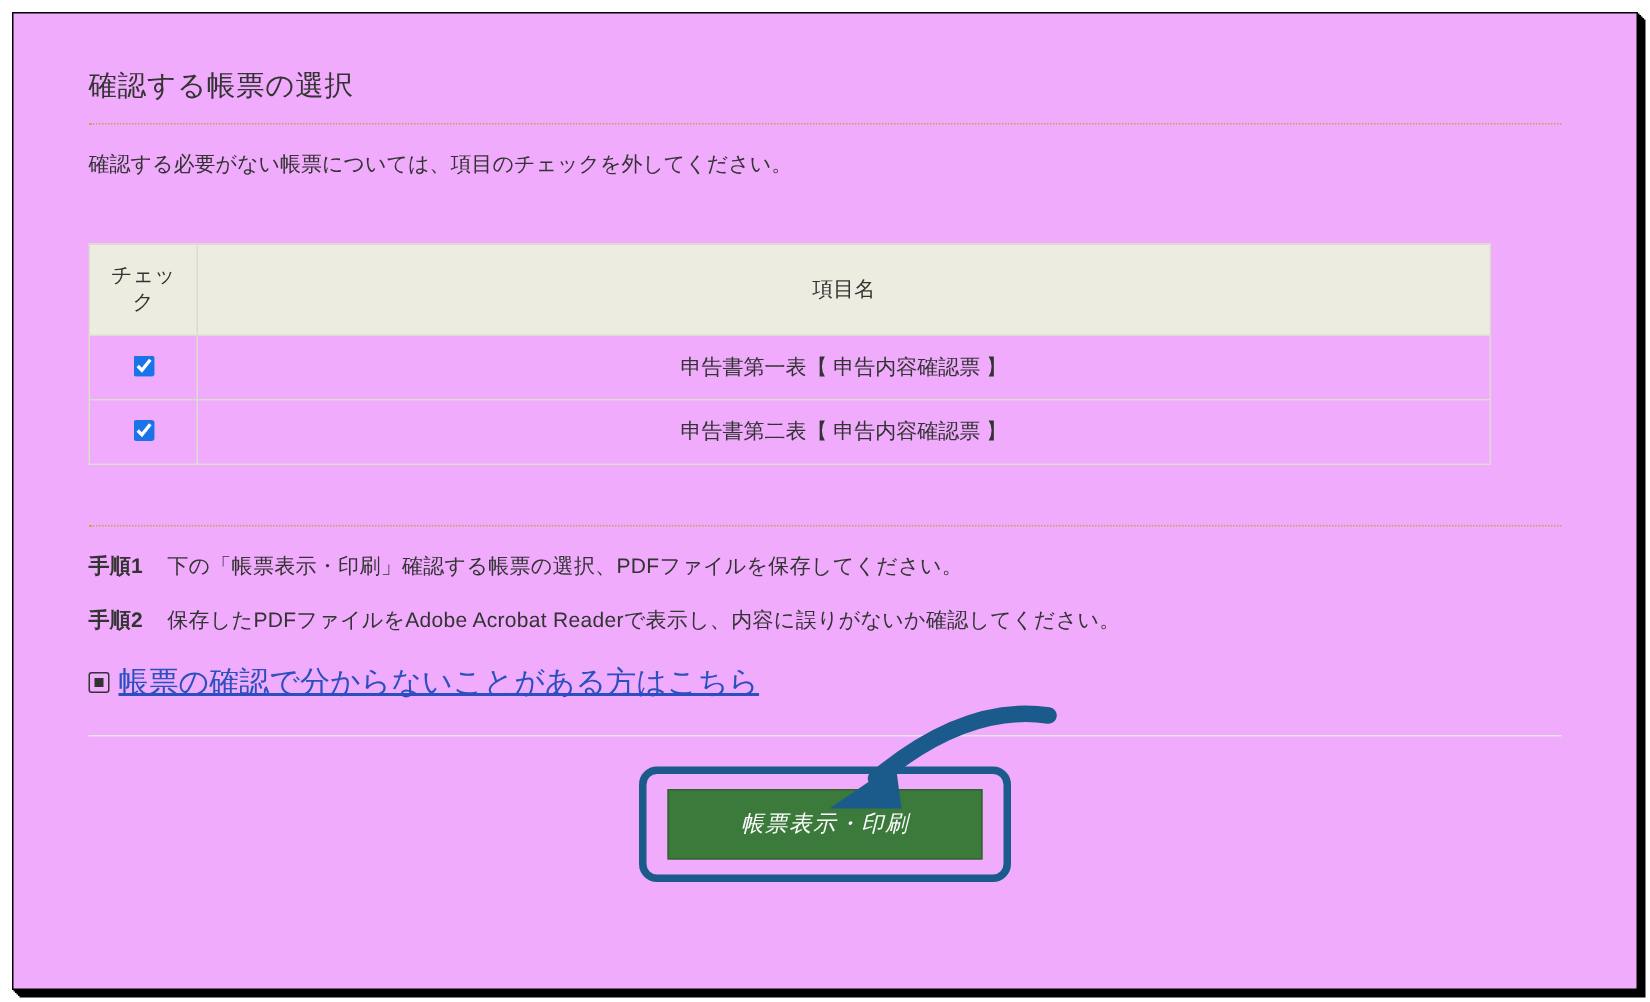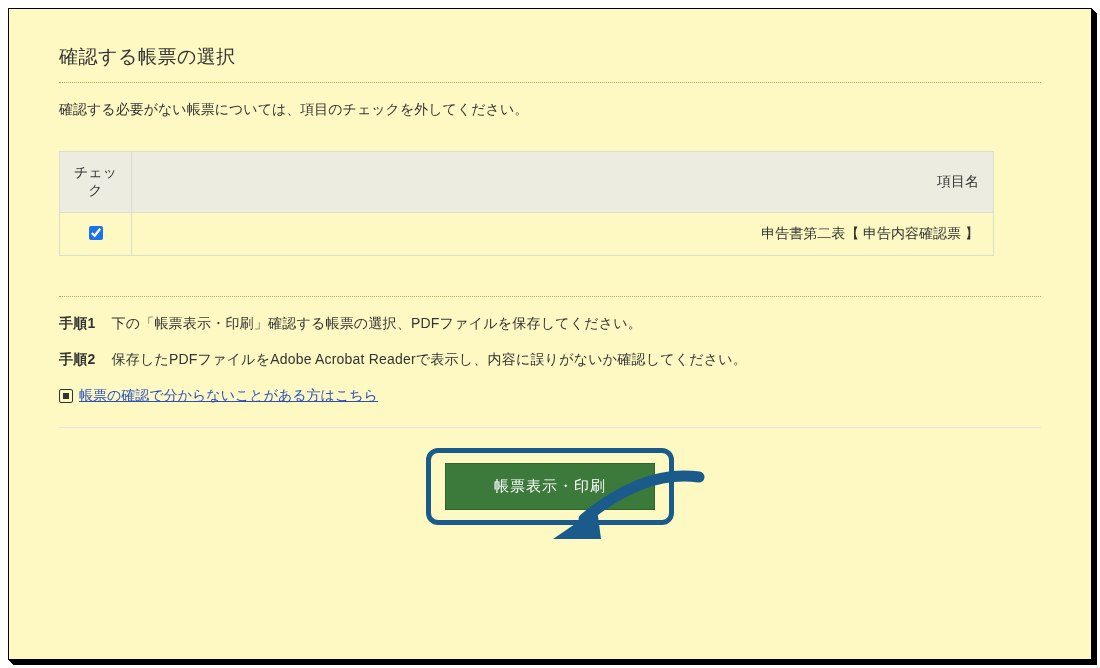--- a/index.html
+++ b/index.html
@@ -8,48 +8,48 @@
       background: #fff;
       padding: 8px;
     }
     .page-frame {
       width: 1084px;
       height: 652px;
       border: 1px solid #000;
       box-shadow: 5px 5px 0 #000, 4px 4px 0 #000, 3px 3px 0 #000, 2px 2px 0 #000, 1px 1px 0 #000;
       padding: 35px 50px 30px 50px;
       position: relative;
-      background: #fef9c3;
+      background: #f0abfc;
     }
     .section-title {
       font-size: 19px;
       font-weight: 400;
       color: #333;
       margin-bottom: 12px;
       letter-spacing: 0.5px;
     }
     .dotted-divider {
       border: none;
       border-top: 1px dotted #c6a24a;
       margin-bottom: 18px;
     }
     .hint-text {
       font-size: 14px;
       color: #333;
-      margin-bottom: 32px;
+      margin-bottom: 43px;
     }
     .forms-table {
       width: 935px;
       border-collapse: collapse;
       margin-bottom: 40px;
     }
     .forms-table th,
     .forms-table td {
       border: 1px solid #dcdccf;
-      text-align: right;
+      text-align: center;
       font-weight: 400;
       font-size: 14px;
       color: #333;
       padding: 12px 14px;
     }
     .forms-table th {
       background: #ecece0;
     }
     .forms-table th.check-col,
     .forms-table td.check-col {
@@ -65,21 +65,21 @@
       font-size: 14px;
       color: #333;
       margin-bottom: 18px;
       letter-spacing: 0.2px;
     }
     .step-line .step-label {
       margin-right: 12px;
       font-weight: bold;
     }
     .help-line {
-      font-size: 14px;
+      font-size: 20px;
       margin-bottom: 22px;
       display: flex;
       align-items: center;
       gap: 6px;
     }
     .help-icon {
       display: inline-flex;
       width: 14px;
       height: 14px;
       border: 1.5px solid #333;
@@ -114,20 +114,21 @@
       display: inline-block;
       background: #3b7a3b;
       border: 1px solid #2f6330;
       color: #fff;
       font-size: 15px;
       text-align: center;
       padding: 13px 0;
       width: 210px;
       cursor: pointer;
       letter-spacing: 1px;
+      font-style: italic;
     }
     .annotation-arrow {
       position: absolute;
       left: 540px;
       top: 460px;
       width: 160px;
       height: 90px;
       pointer-events: none;
     }
   </style>
@@ -141,20 +142,24 @@
   <p class="hint-text">確認する必要がない帳票については、項目のチェックを外してください。</p>
 
   <table class="forms-table">
     <thead>
       <tr>
         <th class="check-col">チェック</th>
         <th>項目名</th>
       </tr>
     </thead>
     <tbody>
+      <tr>
+        <td class="check-col"><input type="checkbox" checked="" style=""></td>
+        <td>申告書第一表【 申告内容確認票 】</td>
+      </tr>
       <tr>
         <td class="check-col"><input type="checkbox" checked="" style=""></td>
         <td>申告書第二表【 申告内容確認票 】</td>
       </tr>
     </tbody>
   </table>
 
   <hr class="dotted-divider">
 
   <p class="step-line">

